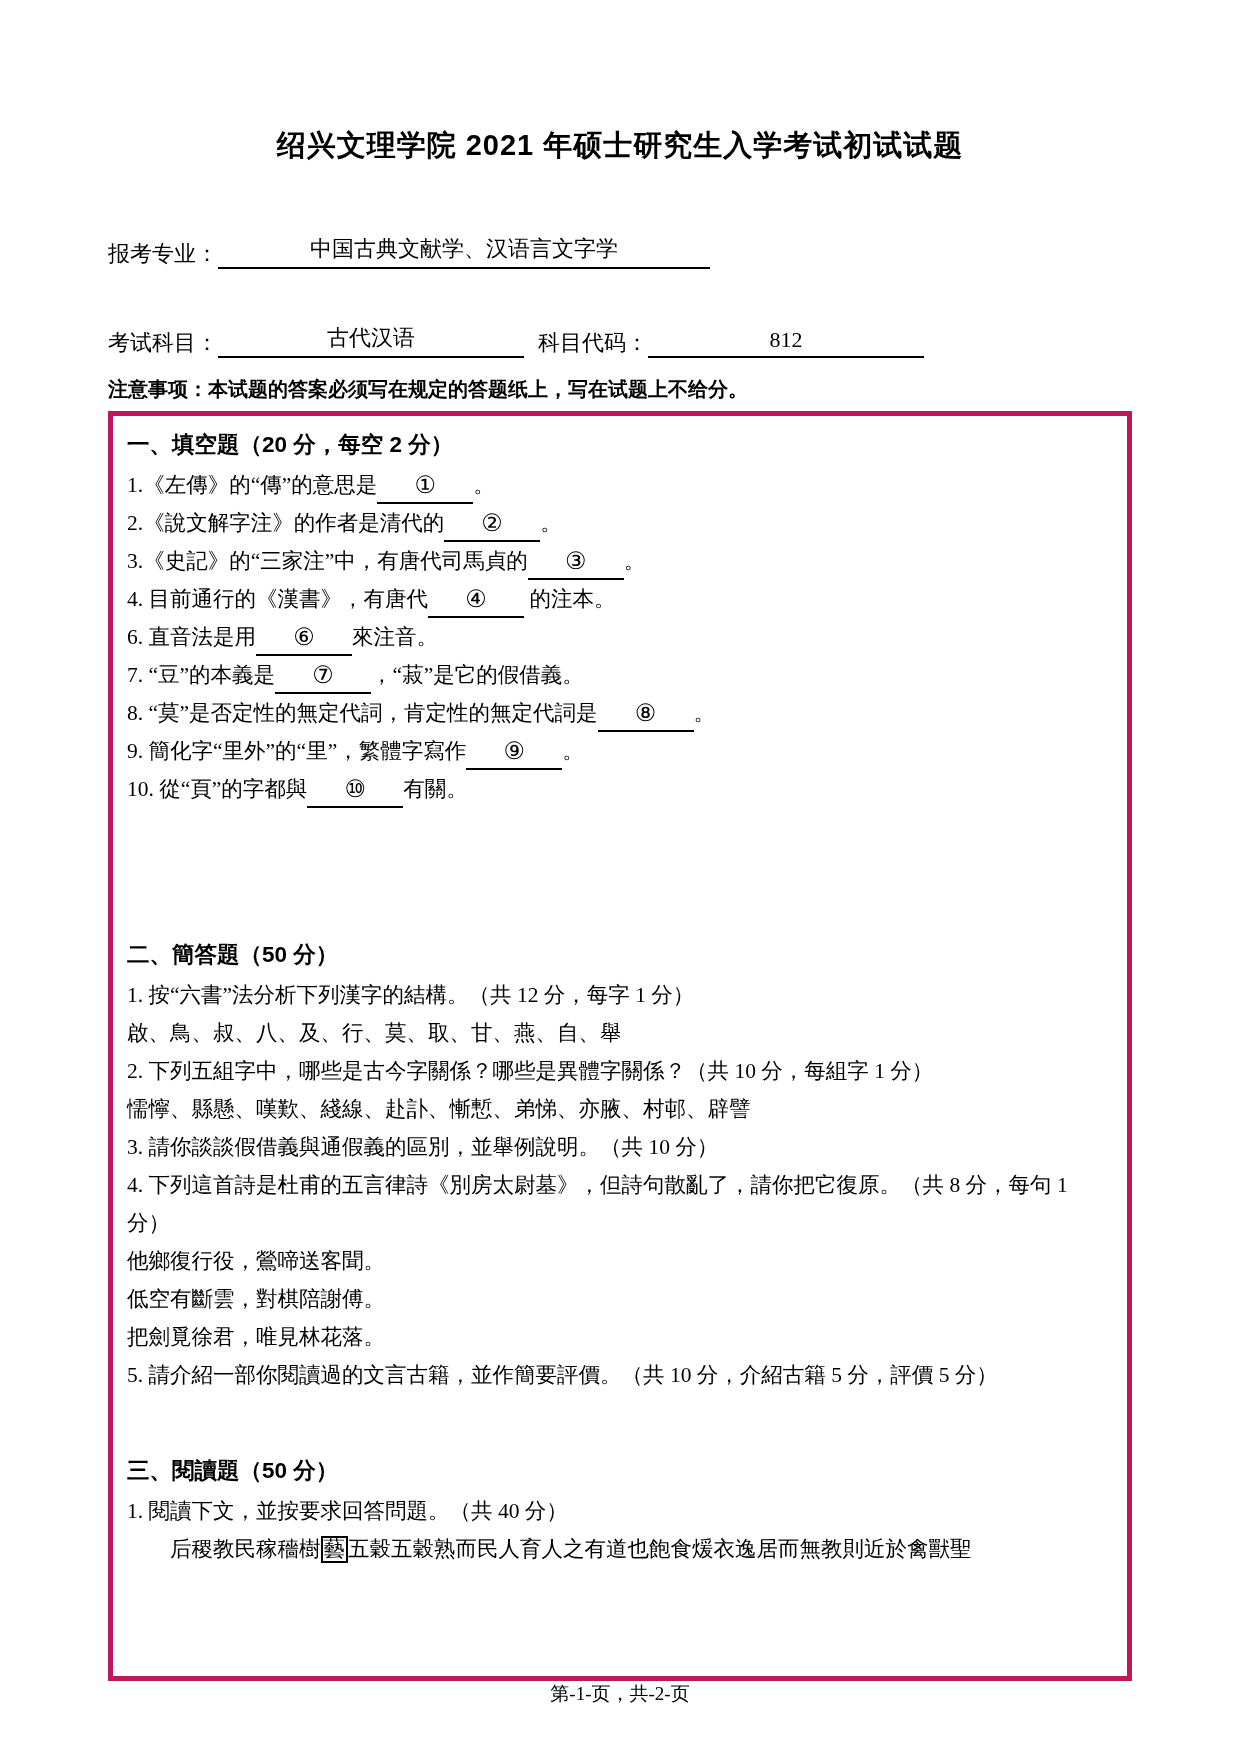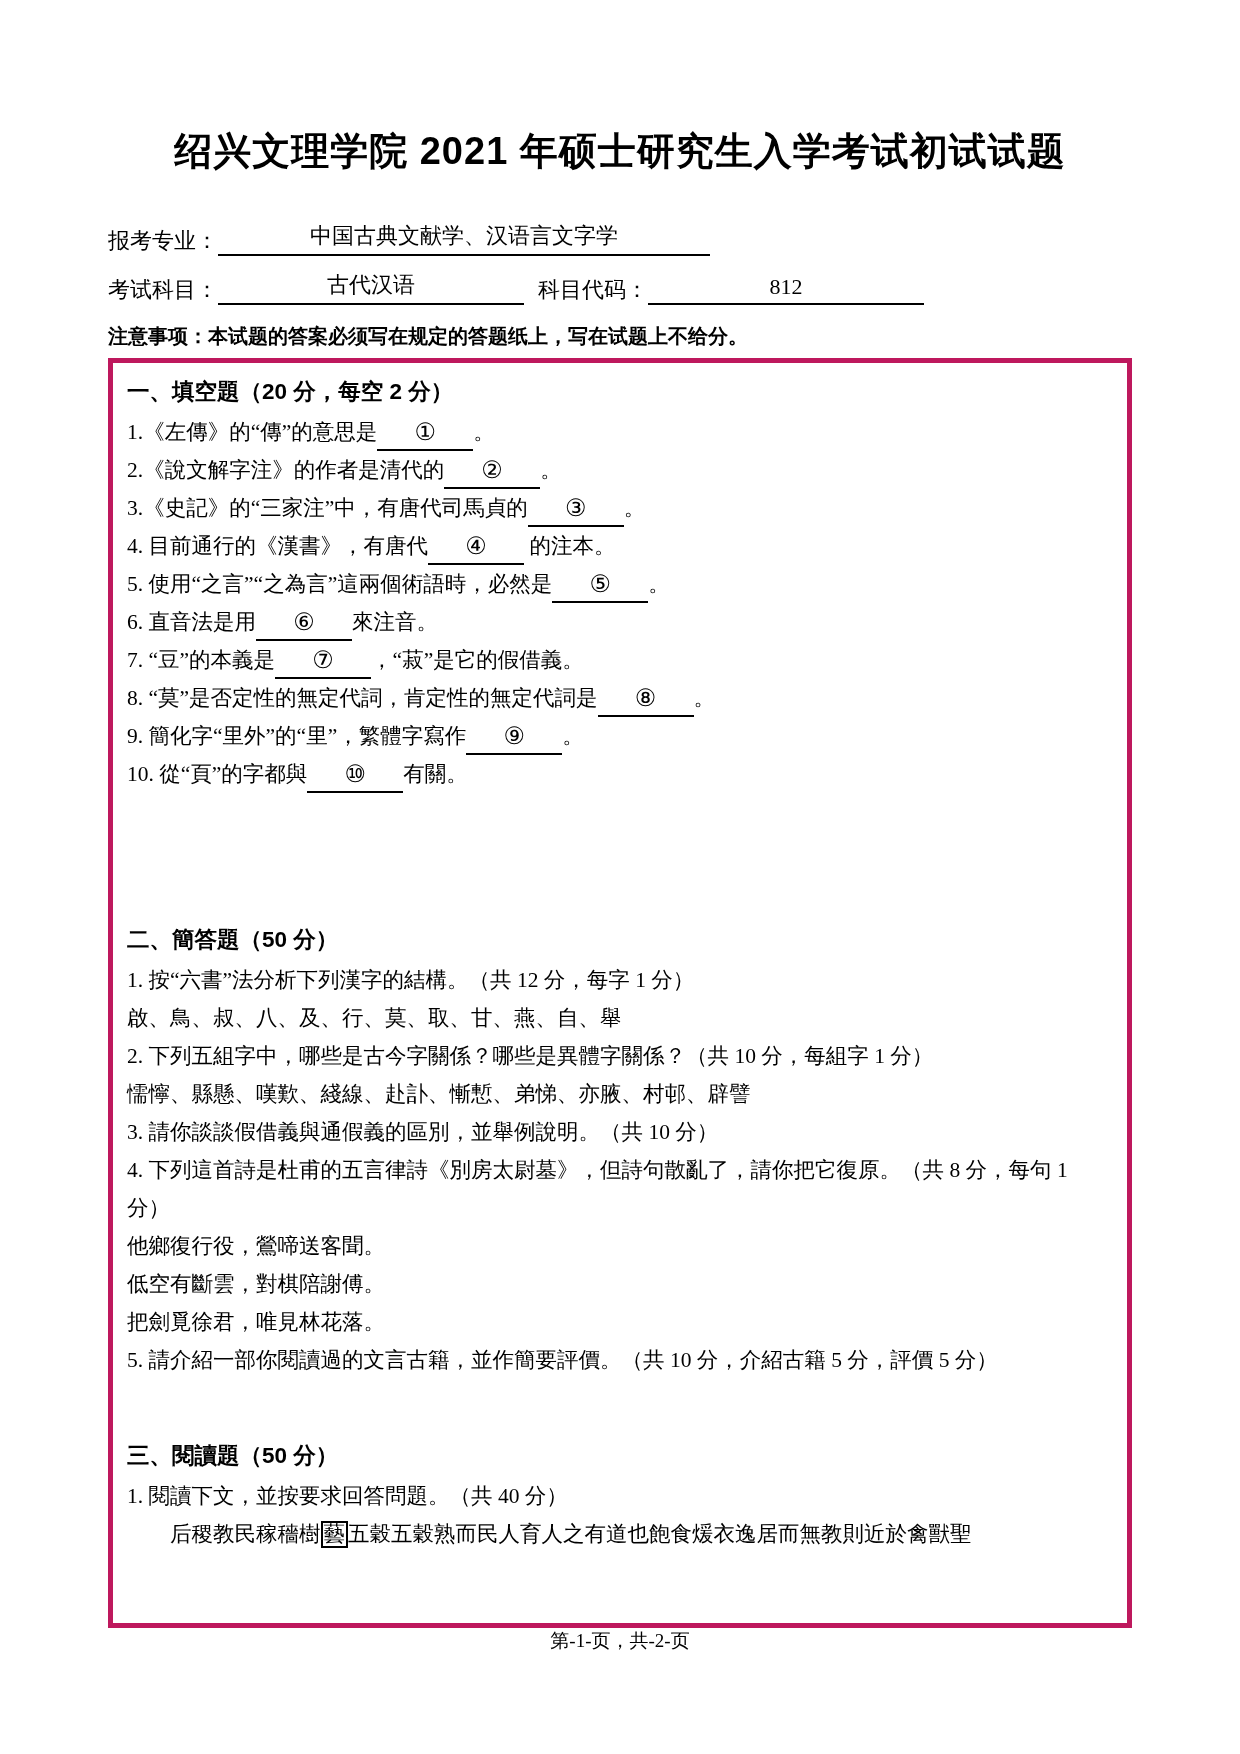--- a/index.html
+++ b/index.html
@@ -9,34 +9,35 @@
     height: 1754px;
     background: #ffffff;
     color: #000000;
     font-family: "Liberation Serif", serif;
   }
   .page { padding: 126px 108px 0 108px; }
 
   .title {
     font-family: "Liberation Sans", sans-serif;
     font-weight: bold;
-    font-size: 38px;
+    font-size: 29px;
     text-align: center;
     letter-spacing: 1px;
-    margin: 0 0 44px 0;
+    margin: 0 0 28px 0;
   }
 
   .form-row { font-size: 22px; margin: 0 0 14px 0; white-space: nowrap; }
   .form-label { display: inline-block; }
   .u {
     display: inline-block;
     border-bottom: 2px solid #000;
     text-align: center;
     vertical-align: bottom;
     padding-bottom: 3px;
+    margin-top: 40px;
   }
   .u-major { width: 492px; }
   .u-subject { width: 306px; }
   .u-code { width: 276px; }
   .code-label { margin-left: 14px; }
 
   .notice {
     font-family: "Liberation Sans", sans-serif;
     font-weight: bold;
     font-size: 20px;
@@ -98,21 +99,20 @@
 
   <div class="notice">注意事项：本试题的答案必须写在规定的答题纸上，写在试题上不给分。</div>
 
   <div class="exam-box" id="exam-box">
       <div class="section section-1">
         <div class="sec-heading">一、填空題（20 分，每空 2 分）</div>
         <div class="line"><span>1.《左傳》的“傳”的意思是</span><span class="blank">①</span><span>。</span></div>
         <div class="line"><span>2.《說文解字注》的作者是清代的</span><span class="blank">②</span><span>。</span></div>
         <div class="line"><span>3.《史記》的“三家注”中，有唐代司馬貞的</span><span class="blank">③</span><span>。</span></div>
         <div class="line"><span>4. 目前通行的《漢書》，有唐代</span><span class="blank">④</span><span> 的注本。</span></div>
-        <div class="line"><span>5. 使用“之言”“之為言”這兩個術語時，必然是</span><span class="blank">⑤</span><span>。</span></div>
         <div class="line"><span>6. 直音法是用</span><span class="blank">⑥</span><span>來注音。</span></div>
         <div class="line"><span>7. “豆”的本義是</span><span class="blank">⑦</span><span>，“菽”是它的假借義。</span></div>
         <div class="line"><span>8. “莫”是否定性的無定代詞，肯定性的無定代詞是</span><span class="blank">⑧</span><span>。</span></div>
         <div class="line"><span>9. 簡化字“里外”的“里”，繁體字寫作</span><span class="blank">⑨</span><span>。</span></div>
         <div class="line"><span>10. 從“頁”的字都與</span><span class="blank">⑩</span><span>有關。</span></div>
       </div>
       <div class="section section-2">
         <div class="sec-heading">二、簡答題（50 分）</div>
         <div class="line"><span>1. 按“六書”法分析下列漢字的結構。（共 12 分，每字 1 分）</span></div>
         <div class="line"><span>啟、鳥、叔、八、及、行、莫、取、甘、燕、自、舉</span></div>

